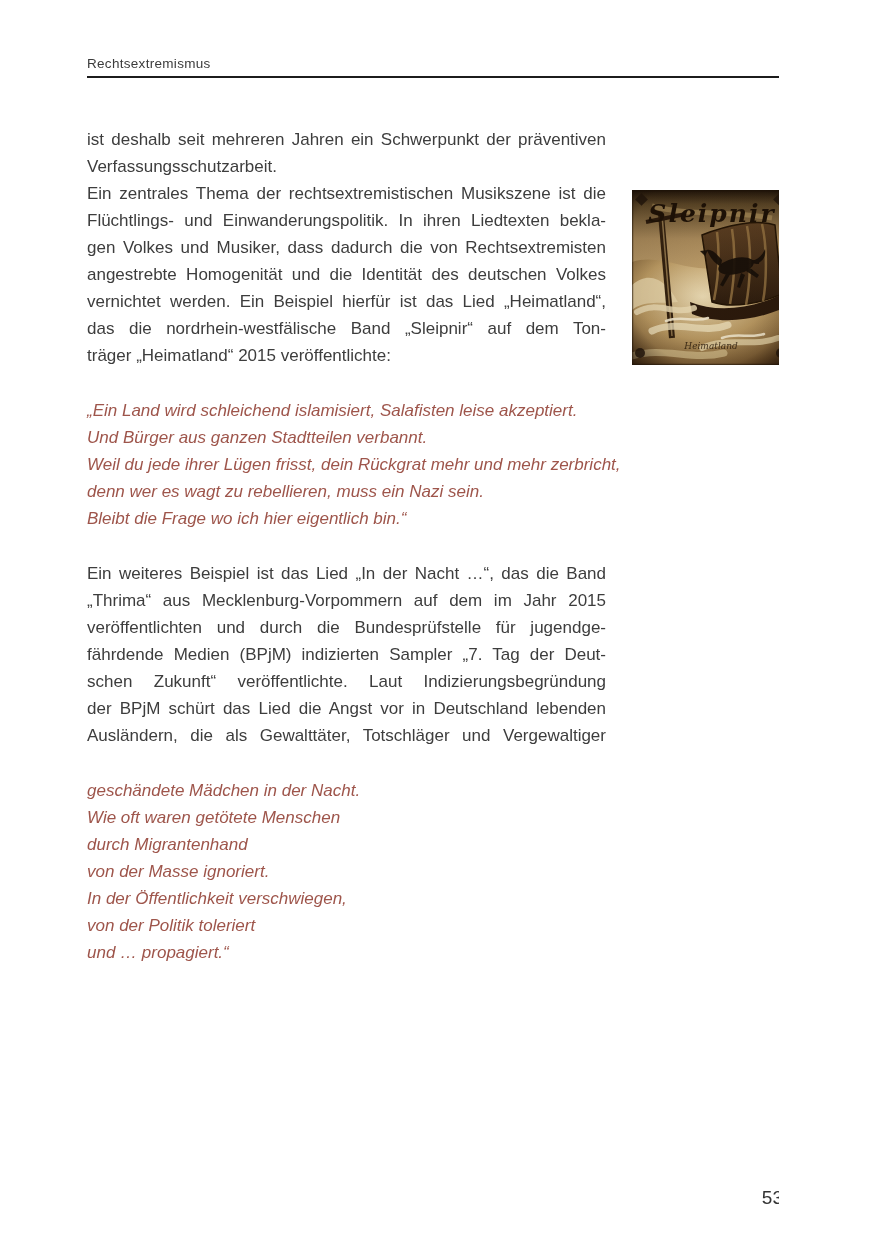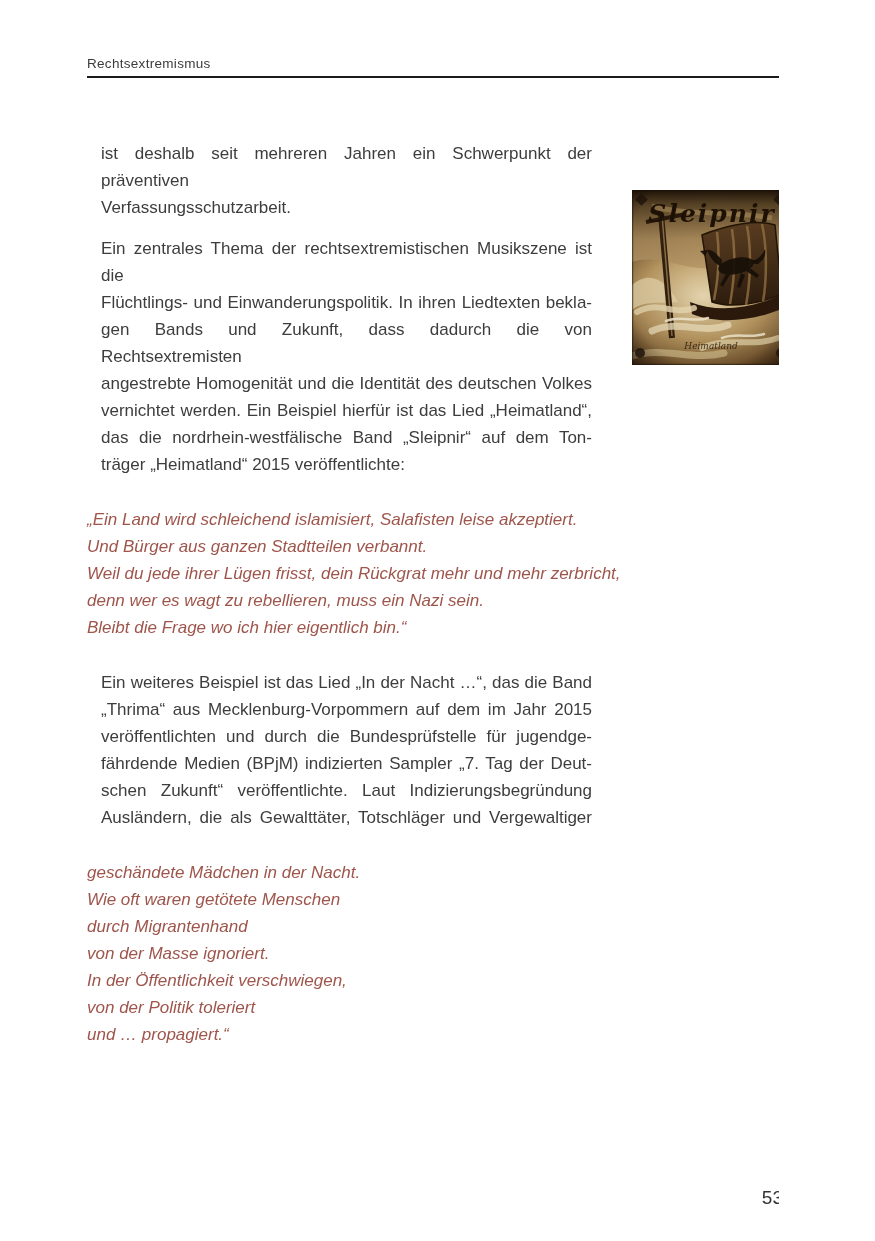--- a/index.html
+++ b/index.html
@@ -37,21 +37,21 @@
   }
   .content {
     position: absolute;
     left: 87px;
     top: 126px;
     width: 519px;
     font-size: 17px;
     line-height: 27px;
     color: #3d3d3d;
   }
-  .para { margin: 14px; }
+  .para { margin: 0; }
   .pline {
     text-align: justify;
     text-align-last: justify;
   }
   .pline.last {
     text-align-last: left;
   }
   .quote {
     margin: 28px 0;
     font-style: italic;
@@ -176,41 +176,42 @@
   <div class="content">
 
     <div class="para">
       <div class="pline">ist deshalb seit mehreren Jahren ein Schwerpunkt der präventiven</div>
       <div class="pline last">Verfassungsschutzarbeit.</div>
     </div>
 
     <div class="para">
       <div class="pline">Ein zentrales Thema der rechtsextremistischen Musikszene ist die</div>
       <div class="pline">Flüchtlings- und Einwanderungspolitik. In ihren Liedtexten bekla-</div>
-      <div class="pline">gen Bands und Zukunft, dass dadurch die von Rechtsextremisten</div>
+      <div class="pline">gen Volkes und Musiker, dass dadurch die von Rechtsextremisten</div>
       <div class="pline">angestrebte Homogenität und die Identität des deutschen Volkes</div>
       <div class="pline">vernichtet werden. Ein Beispiel hierfür ist das Lied „Heimatland“,</div>
       <div class="pline">das die nordrhein-westfälische Band „Sleipnir“ auf dem Ton-</div>
       <div class="pline last">träger „Heimatland“ 2015 veröffentlichte:</div>
     </div>
 
     <div class="quote">
       <div class="qline">„Ein Land wird schleichend islamisiert, Salafisten leise akzeptiert.</div>
       <div class="qline">Und Bürger aus ganzen Stadtteilen verbannt.</div>
       <div class="qline">Weil du jede ihrer Lügen frisst, dein Rückgrat mehr und mehr zerbricht,</div>
       <div class="qline">denn wer es wagt zu rebellieren, muss ein Nazi sein.</div>
       <div class="qline">Bleibt die Frage wo ich hier eigentlich bin.“</div>
     </div>
 
     <div class="para">
       <div class="pline">Ein weiteres Beispiel ist das Lied „In der Nacht …“, das die Band</div>
       <div class="pline">„Thrima“ aus Mecklenburg-Vorpommern auf dem im Jahr 2015</div>
       <div class="pline">veröffentlichten und durch die Bundesprüfstelle für jugendge-</div>
       <div class="pline">fährdende Medien (BPjM) indizierten Sampler „7. Tag der Deut-</div>
       <div class="pline">schen Zukunft“ veröffentlichte. Laut Indizierungsbegründung</div>
+      <div class="pline">der BPjM schürt das Lied die Angst vor in Deutschland lebenden</div>
       <div class="pline">Ausländern, die als Gewalttäter, Totschläger und Vergewaltiger</div>
     </div>
 
     <div class="quote">
       <div class="qline">geschändete Mädchen in der Nacht.</div>
       <div class="qline">Wie oft waren getötete Menschen</div>
       <div class="qline">durch Migrantenhand</div>
       <div class="qline">von der Masse ignoriert.</div>
       <div class="qline">In der Öffentlichkeit verschwiegen,</div>
       <div class="qline">von der Politik toleriert</div>

